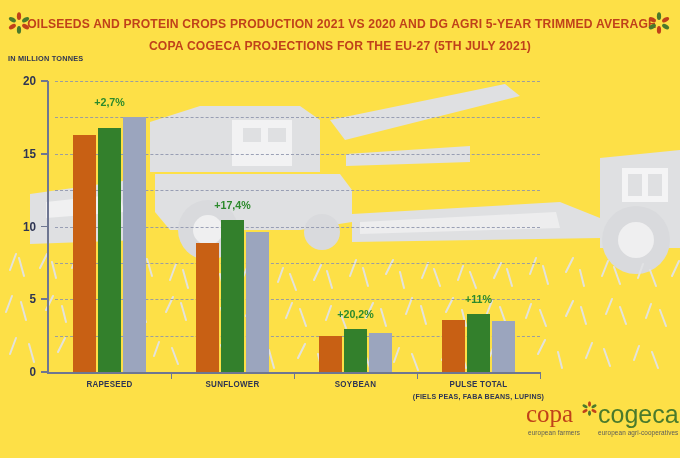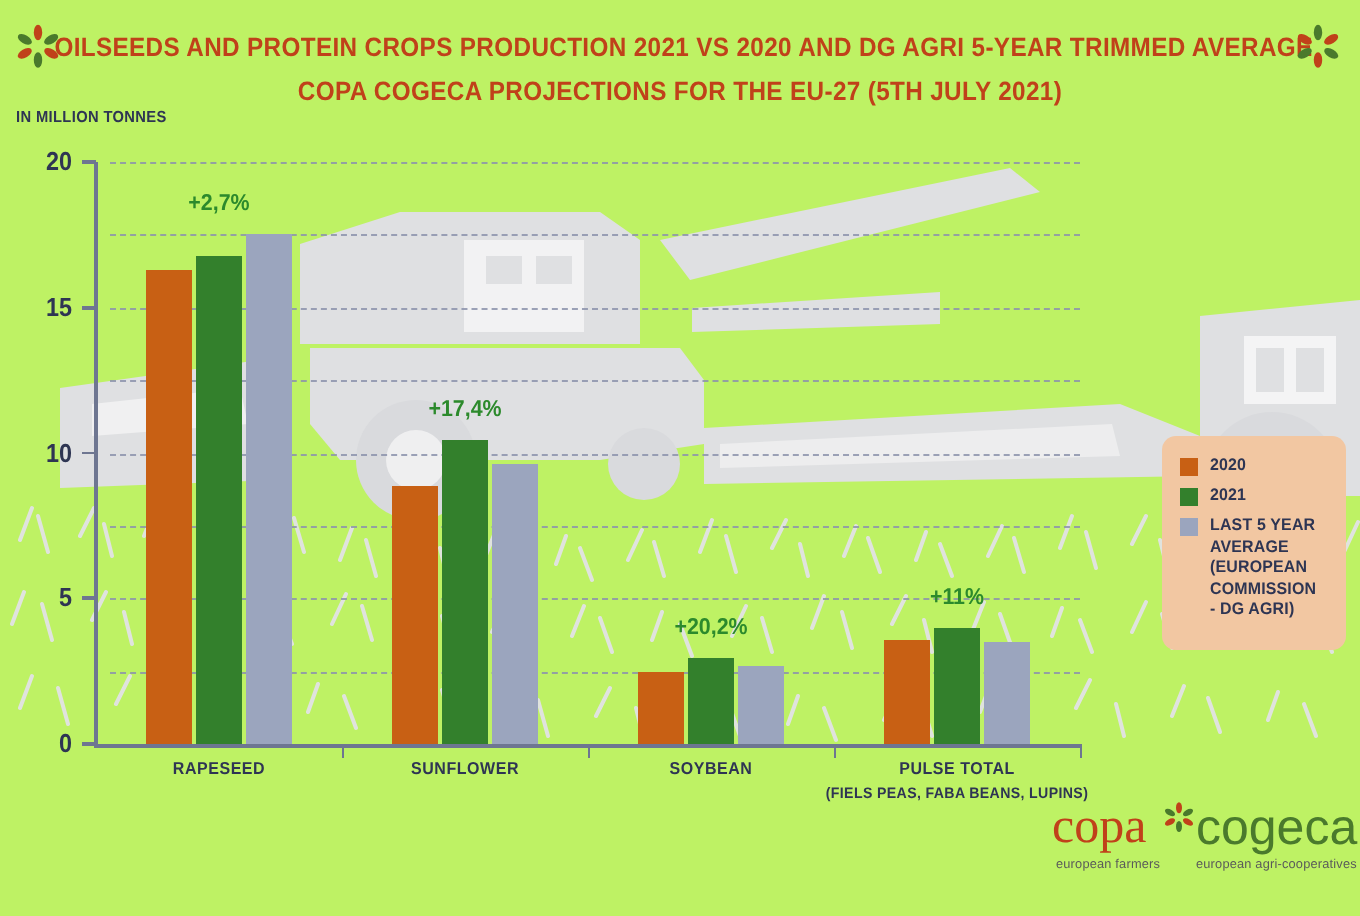--- a/index.html
+++ b/index.html
@@ -3,21 +3,21 @@
 <meta charset="utf-8">
 <style>
   html,body{margin:0;padding:0;}
   body{
     width:680px;height:458px;
     background:#ffffff;
     font-family:"Liberation Sans", sans-serif;
     overflow:hidden;
     position:relative;
   }
-  #root{position:absolute;inset:0;overflow:hidden;background:#bef264;}
+  #root{position:absolute;inset:0;overflow:hidden;background:#fde047;}
 
   
   .watermark{position:absolute;left:0;top:62px;width:680px;height:330px;overflow:hidden;opacity:1;}
   .wm-svg{position:absolute;left:0;top:0;}
 
   
   .header{position:absolute;left:0;top:0;width:680px;height:62px;}
   .title-line{
     color:#C0411A;
     font-weight:bold;
@@ -236,34 +236,20 @@
       </div>
     <div id="catlabel-layer">
         <div class="cat-label" style="left: 47.5px; width: 123px; top: 379px;">RAPESEED</div>
         <div class="cat-label" style="left: 170.5px; width: 123px; top: 379px;">SUNFLOWER</div>
         <div class="cat-label" style="left: 293.5px; width: 123px; top: 379px;">SOYBEAN</div>
         <div class="cat-label" style="left: 416.5px; width: 123px; top: 379px;">PULSE TOTAL</div>
         <div class="cat-sub" style="left: 386.5px; width: 183px; top: 392px;">(FIELS PEAS, FABA BEANS, LUPINS)</div>
       </div>
   </div>
 
-  <div class="legend">
-    <div class="legend-row">
-      <span class="swatch" style="background:#C86014"></span>
-      <span class="legend-text">2020</span>
-    </div>
-    <div class="legend-row">
-      <span class="swatch" style="background:#33802C"></span>
-      <span class="legend-text">2021</span>
-    </div>
-    <div class="legend-row">
-      <span class="swatch" style="background:#9BA5BE"></span>
-      <span class="legend-text">LAST 5 YEAR AVERAGE (EUROPEAN COMMISSION - DG AGRI)</span>
-    </div>
-  </div>
 
   <div class="brand">
     <div class="brand-row">
       <span class="brand-copa">copa</span>
       <svg class="brand-star" viewBox="0 0 24 24">
         <g>
           <ellipse cx="12" cy="4.6" rx="2.4" ry="4.4" fill="#C0411A"></ellipse>
           <ellipse cx="19.2" cy="8.4" rx="2.4" ry="4.4" fill="#4A7A2C" transform="rotate(60 19.2 8.4)"></ellipse>
           <ellipse cx="19.2" cy="16" rx="2.4" ry="4.4" fill="#C0411A" transform="rotate(120 19.2 16)"></ellipse>
           <ellipse cx="12" cy="19.6" rx="2.4" ry="4.4" fill="#4A7A2C"></ellipse>

